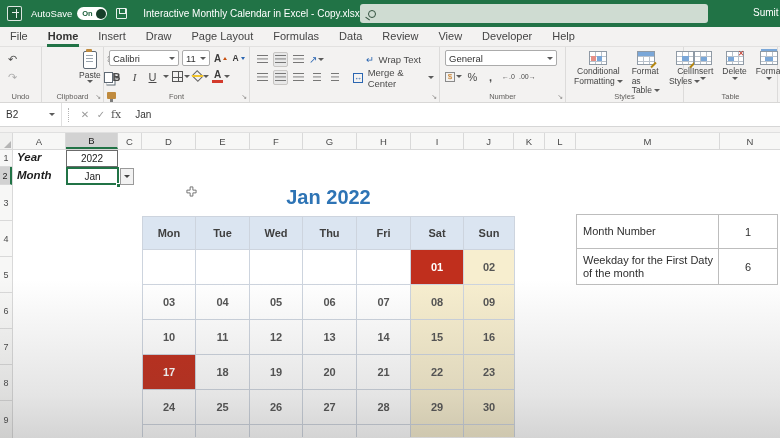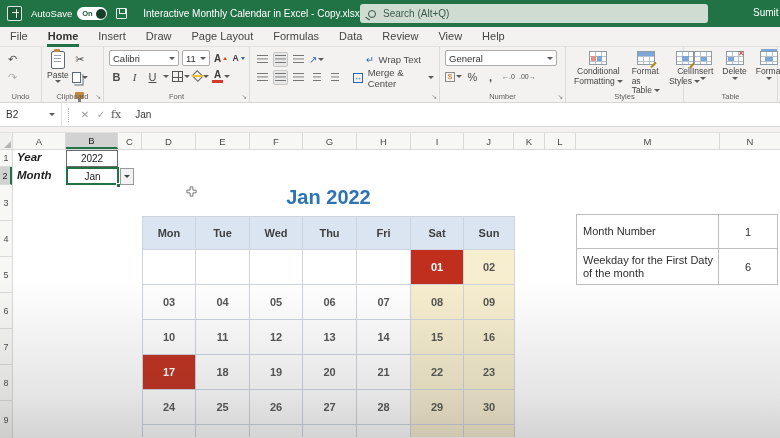--- a/index.html
+++ b/index.html
@@ -141,54 +141,54 @@
       <span class="on-lbl">On</span>
       <span class="knob"></span>
     </span>
     <span class="save-ic"></span>
     <span class="doc-title">
       <span>Interactive Monthly Calendar in Excel - Copy.xlsx • Saved</span>
       <span class="caret-dn-w"></span>
     </span>
     <div class="searchbox">
       <span class="mag"></span>
-      <input type="text" placeholder="Search (Alt+Q)" style="">
     </div>
     <span class="user-name">Sumit B</span>
   </div>
 
   <div class="menubar">
     <span class="mtab">File</span>
     <span class="mtab active">Home</span>
     <span class="mtab">Insert</span>
     <span class="mtab">Draw</span>
     <span class="mtab">Page Layout</span>
     <span class="mtab">Formulas</span>
     <span class="mtab">Data</span>
     <span class="mtab">Review</span>
     <span class="mtab">View</span>
+    <span class="mtab">Developer</span>
     <span class="mtab">Help</span>
   </div>
 
   <div class="ribbon">
 
     <div class="rgroup" style="width:42px;">
       <div class="col2" style="margin-top:2px;">
         <span class="sbtn">
             <span>↶</span>
           </span>
         <span class="sbtn" style="color:#adadad;">
             <span>↷</span>
           </span>
       </div>
       <span class="glabel">Undo</span>
     </div>
 
     <div class="rgroup" style="width:62px;">
-      <div class="stack" style="margin-top:1px;">
+      <div class="stack" style="margin-top:1px;margin-left:32px;">
         <span class="clipb"></span>
         <span style="font-size:8.5px;color:#444;margin-top:1px;">Paste</span>
         <span class="caret"></span>
       </div>
       <div class="col2" style="margin-top:2px;">
         <span class="sbtn">
             <span>✂</span>
           </span>
         <span class="sbtn">
             <span class="copy-ic"></span>

